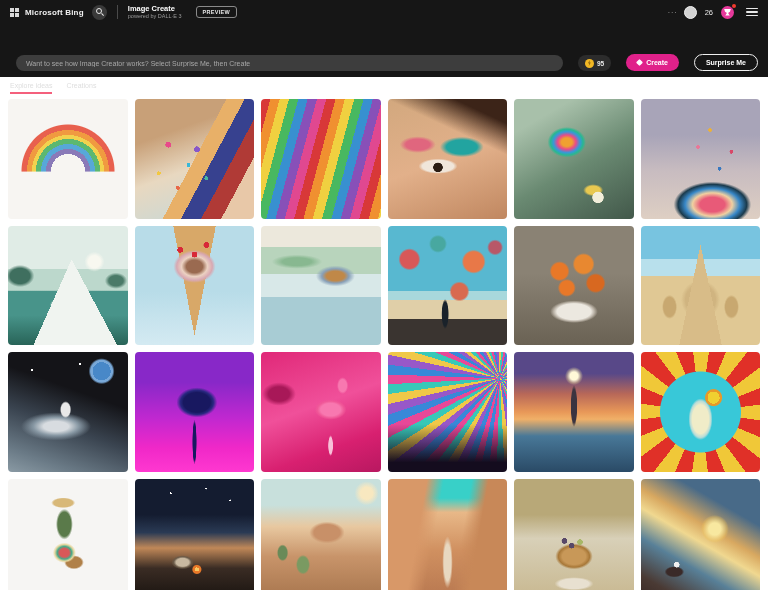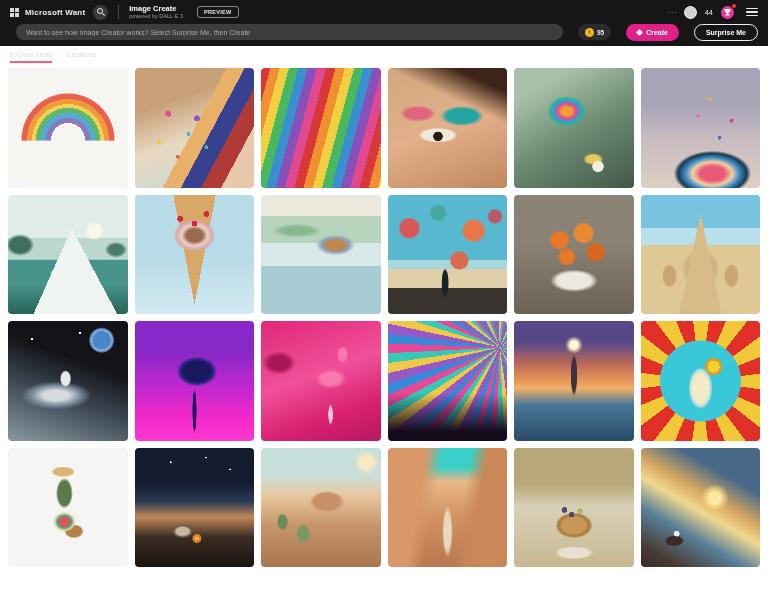--- a/index.html
+++ b/index.html
@@ -31,21 +31,21 @@
   .rewards-points { color:#e8e8e8; font-size:7.5px; margin:0 2px; }
   .rewards-medal { width:13px; height:13px; border-radius:50%; background:#e6399b;
     position:relative; }
   .rewards-medal .trophy { position:absolute; left:3px; top:3px; width:7px; height:7px; background:#fff;
     clip-path:polygon(0 0,100% 0,85% 45%,62% 60%,62% 72%,82% 100%,18% 100%,38% 72%,38% 60%,15% 45%); }
   .rewards-medal .notif-dot { position:absolute; right:-2px; top:-2px; width:4px; height:4px;
     border-radius:50%; background:#f03a2e; }
   .hamburger { width:12px; display:flex; flex-direction:column; gap:2.4px; margin-left:6px; cursor:pointer; }
   .hamburger span { height:1.4px; background:#e8e8e8; border-radius:1px; }
 
-  .header-search { height:22px; display:flex; align-items:center; padding:0 10px 6px 16px; gap:15px; }
+  .header-search { height:22px; display:flex; align-items:flex-end; padding:0 10px 6px 16px; gap:15px;margin-top:31px; }
   .prompt-input { flex:1; height:16px; background:#3d3d3d; border:none; outline:none;
     border-radius:9px; color:#e8e8e8; font-size:7px; padding:0 10px;
     font-family:"Liberation Sans", sans-serif; }
   .prompt-input::placeholder { color:#a8a8a8; }
   .boosts-pill { height:16px; background:#2c2c2c; border-radius:9px; display:flex;
     align-items:center; gap:3px; padding:0 7px; cursor:pointer; }
   .coin { width:9px; height:9px; border-radius:50%; background:#f2b824; position:relative; }
   .coin .bolt { position:absolute; left:2.5px; top:1.5px; width:4px; height:6px; background:#8a6310;
     clip-path:polygon(60% 0,15% 55%,45% 55%,35% 100%,85% 40%,52% 40%); }
   .boosts-count { color:#e8e8e8; font-size:6.5px; font-weight:bold; }
@@ -70,35 +70,35 @@
 <body>
 
 <div class="header">
   <div class="header-top">
     <span class="ms-logo">
       <span></span>
         <span></span>
         <span></span>
         <span></span>
     </span>
-    <span class="brand-text">Microsoft Want</span>
+    <span class="brand-text">Microsoft Bing</span>
     <span class="search-circle">
       <span class="lens"></span>
         <span class="tail"></span>
     </span>
     <span class="vdiv"></span>
     <span class="app-block">
       <span class="app-title">Image Create</span>
       <span class="app-subtitle">powered by DALL·E 3</span>
     </span>
     <span class="preview-badge">PREVIEW</span>
     <span class="header-spacer"></span>
     <span class="username">···</span>
     <span class="avatar"></span>
-    <span class="rewards-points">44</span>
+    <span class="rewards-points">26</span>
     <span class="rewards-medal">
       <span class="trophy"></span>
       <span class="notif-dot"></span>
     </span>
     <span class="hamburger">
       <span></span>
         <span></span>
         <span></span>
     </span>
   </div>

